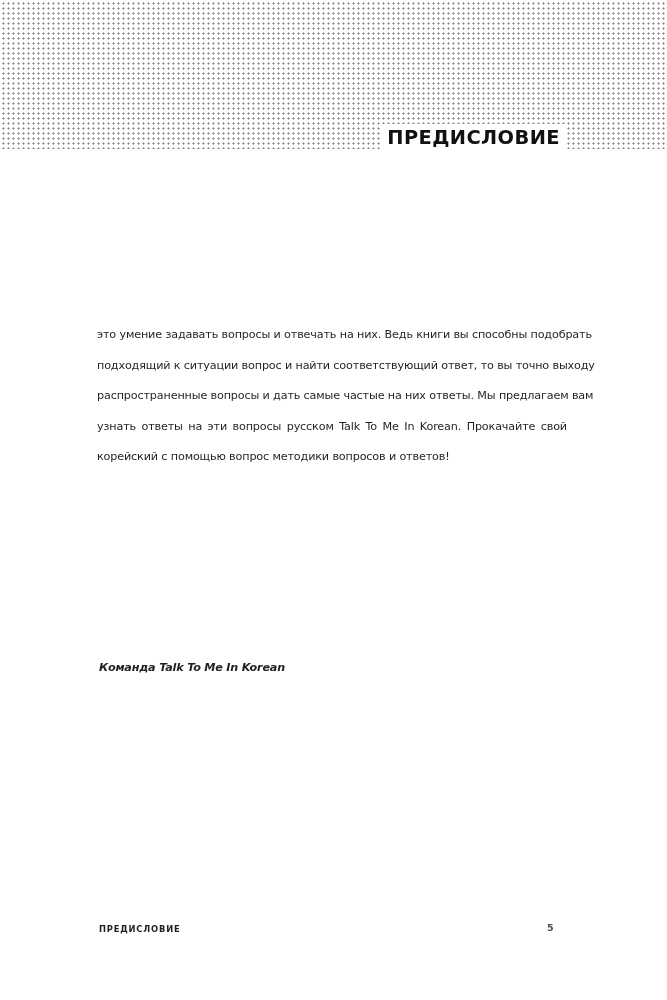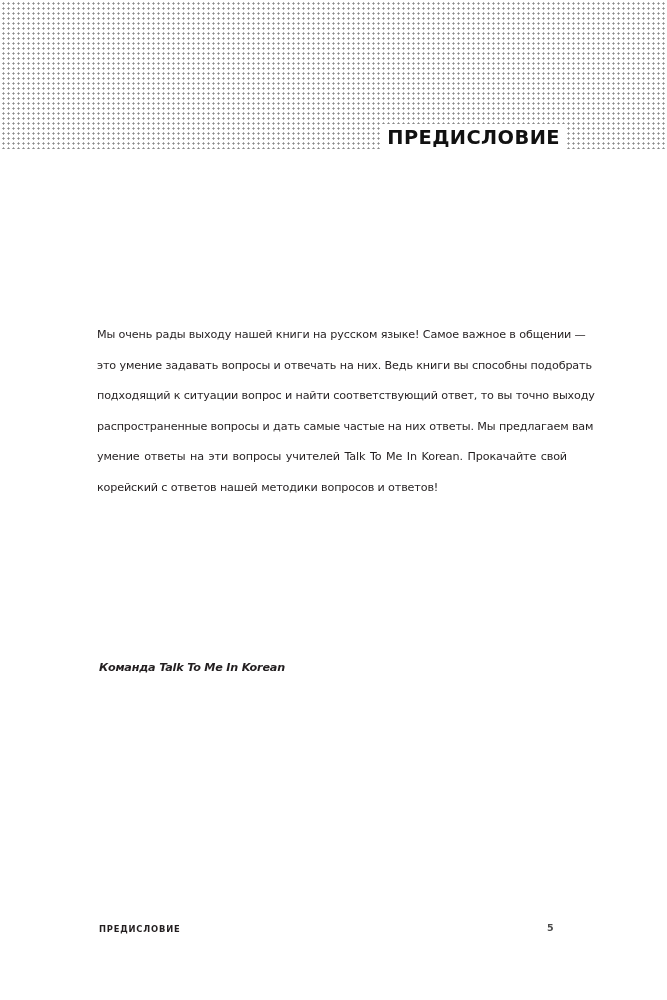--- a/index.html
+++ b/index.html
@@ -107,24 +107,23 @@
 </head>
 <body>
 
 <div class="dot-band"></div>
 
 <div class="title-box">
   <h1 class="page-title">ПРЕДИСЛОВИЕ</h1>
 </div>
 
 <div class="body-text">
-  <span class="line">Мы очень рады выходу нашей книги на русском языке! Самое важное в общении —</span>
   <span class="line">это умение задавать вопросы и отвечать на них. Ведь книги вы способны подобрать</span>
   <span class="line">подходящий к ситуации вопрос и найти соответствующий ответ, то вы точно выходу</span>
   <span class="line">распространенные вопросы и дать самые частые на них ответы. Мы предлагаем вам</span>
-  <span class="line">умение ответы на эти вопросы учителей Talk To Me In Korean. Прокачайте свой</span>
-  <span class="line last">корейский с ответов нашей методики вопросов и ответов!</span>
+  <span class="line">узнать ответы на эти вопросы русском Talk To Me In Korean. Прокачайте свой</span>
+  <span class="line last">корейский с помощью вопрос методики вопросов и ответов!</span>
 </div>
 
 <p class="signature">Команда Talk To Me In Korean</p>
 
 <p class="footer-section">ПРЕДИСЛОВИЕ</p>
 <p class="page-number">5</p>
 
 </body></html>

